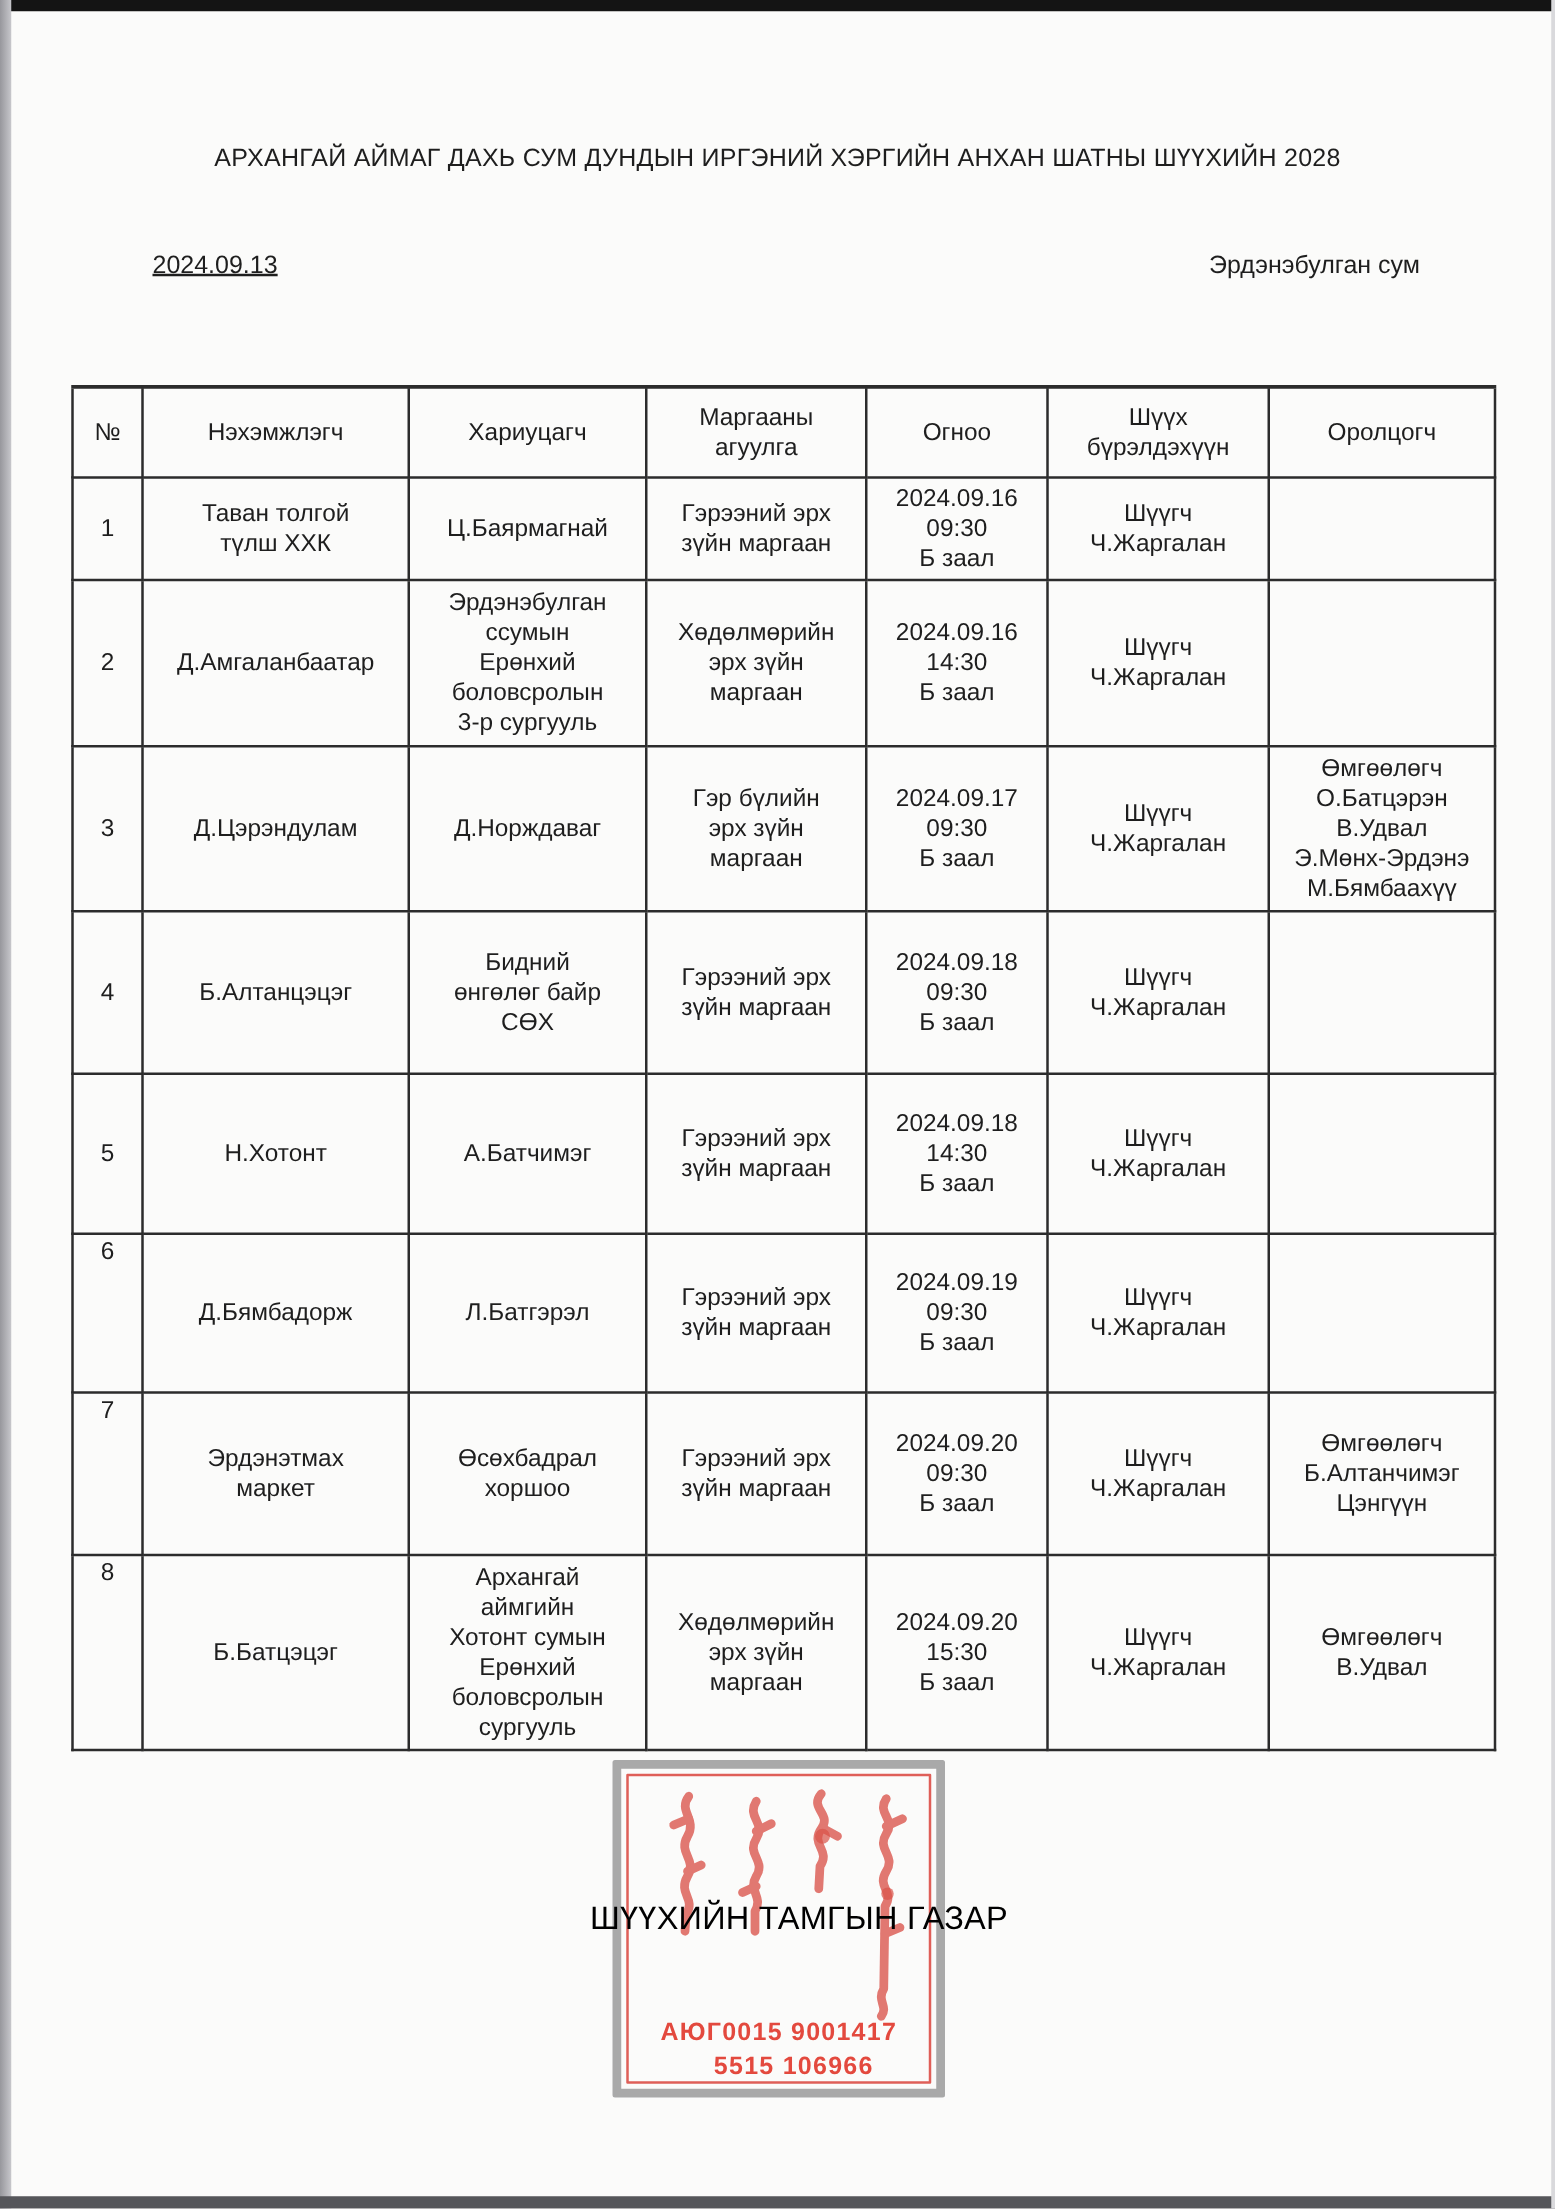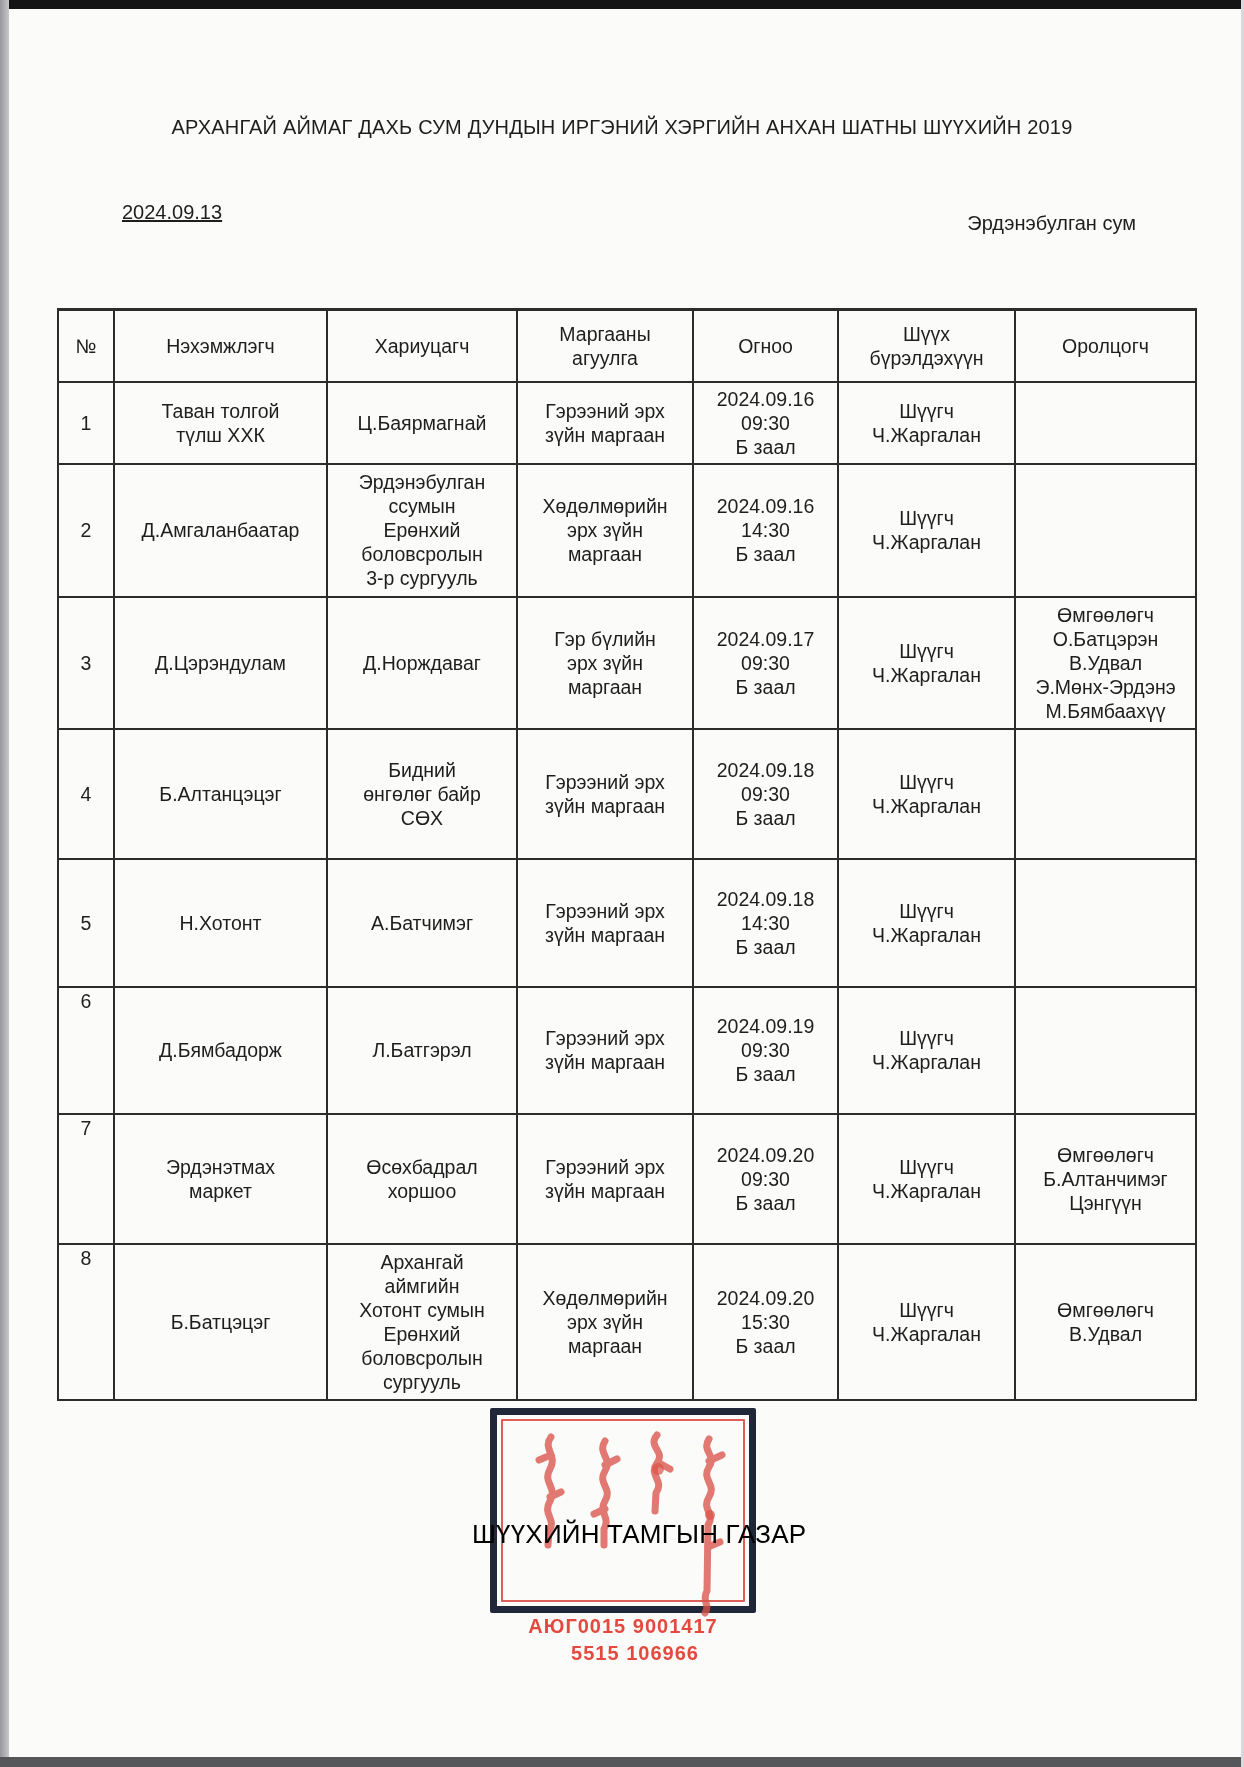--- a/index.html
+++ b/index.html
@@ -16,21 +16,21 @@
   .edge-left{position:absolute;left:0;top:0;width:9px;height:100%;background:linear-gradient(to right,#97979c,#c7c7cb);}
   .edge-bottom{position:absolute;left:0;bottom:0;width:100%;height:10px;background:#55565a;}
   .edge-right{position:absolute;right:0;top:0;width:3px;height:100%;background:#d9d9dc;}
 
   .title{
     position:absolute;left:55px;right:55px;top:84px;
     text-align:center;font-size:20px;line-height:29px;letter-spacing:.2px;
     white-space:pre-line;
   }
   .date-line{position:absolute;left:122px;top:201px;font-size:20px;text-decoration:underline;}
-  .loc-line{position:absolute;right:108px;top:212px;font-size:20px;}
+  .loc-line{position:absolute;right:108px;top:201px;font-size:20px;}
 
   table.sched{
     position:absolute;left:57px;top:308px;
     width:1138px;
     border-collapse:collapse;table-layout:fixed;
     font-size:19.5px;line-height:24px;
   }
   table.sched th, table.sched td{
     border:2px solid #2c2c2c;
     text-align:center;vertical-align:middle;
@@ -48,22 +48,22 @@
   tbody tr:nth-child(5){height:128px;}
   tbody tr:nth-child(6){height:127px;}
   tbody tr:nth-child(7){height:130px;}
   tbody tr:nth-child(8){height:156px;}
   
   tbody tr:nth-child(6) td:first-child,
   tbody tr:nth-child(7) td:first-child,
   tbody tr:nth-child(8) td:first-child{vertical-align:top;padding-top:1px;}
 
   .stamp{
-    position:absolute;left:490px;top:1408px;width:266px;height:205px;
-    border:7px solid #0f172a;border-radius:2px;opacity:.93;
+    position:absolute;left:490px;top:1408px;width:266px;height:270px;
+    border:7px solid #a3a3a3;border-radius:2px;opacity:.93;
     box-sizing:border-box;
   }
   .stamp::before{
     content:"";position:absolute;inset:4px;border:2px solid #dd544c;border-radius:1px;
   }
   .stamp-glyphs{position:absolute;left:8px;top:8px;}
   .stamp-serial{
     position:absolute;left:0;right:0;text-align:center;
     color:#e23c30;font-weight:bold;font-size:20px;letter-spacing:1px;
   }
@@ -79,21 +79,21 @@
 <body>
 
 <div class="page">
 
   <div class="edge-top"></div>
   <div class="edge-left"></div>
   <div class="edge-bottom"></div>
   <div class="edge-right"></div>
 
   <div class="title">
-    <div>АРХАНГАЙ АЙМАГ ДАХЬ СУМ ДУНДЫН ИРГЭНИЙ ХЭРГИЙН АНХАН ШАТНЫ ШҮҮХИЙН 2019</div>
+    <div>АРХАНГАЙ АЙМАГ ДАХЬ СУМ ДУНДЫН ИРГЭНИЙ ХЭРГИЙН АНХАН ШАТНЫ ШҮҮХИЙН 2028</div>
   </div>
 
   <div class="date-line">2024.09.13</div>
   <div class="loc-line">Эрдэнэбулган сум</div>
 
   <table class="sched">
     <colgroup>
       <col style="width:56px">
       <col style="width:213px">
       <col style="width:190px">

